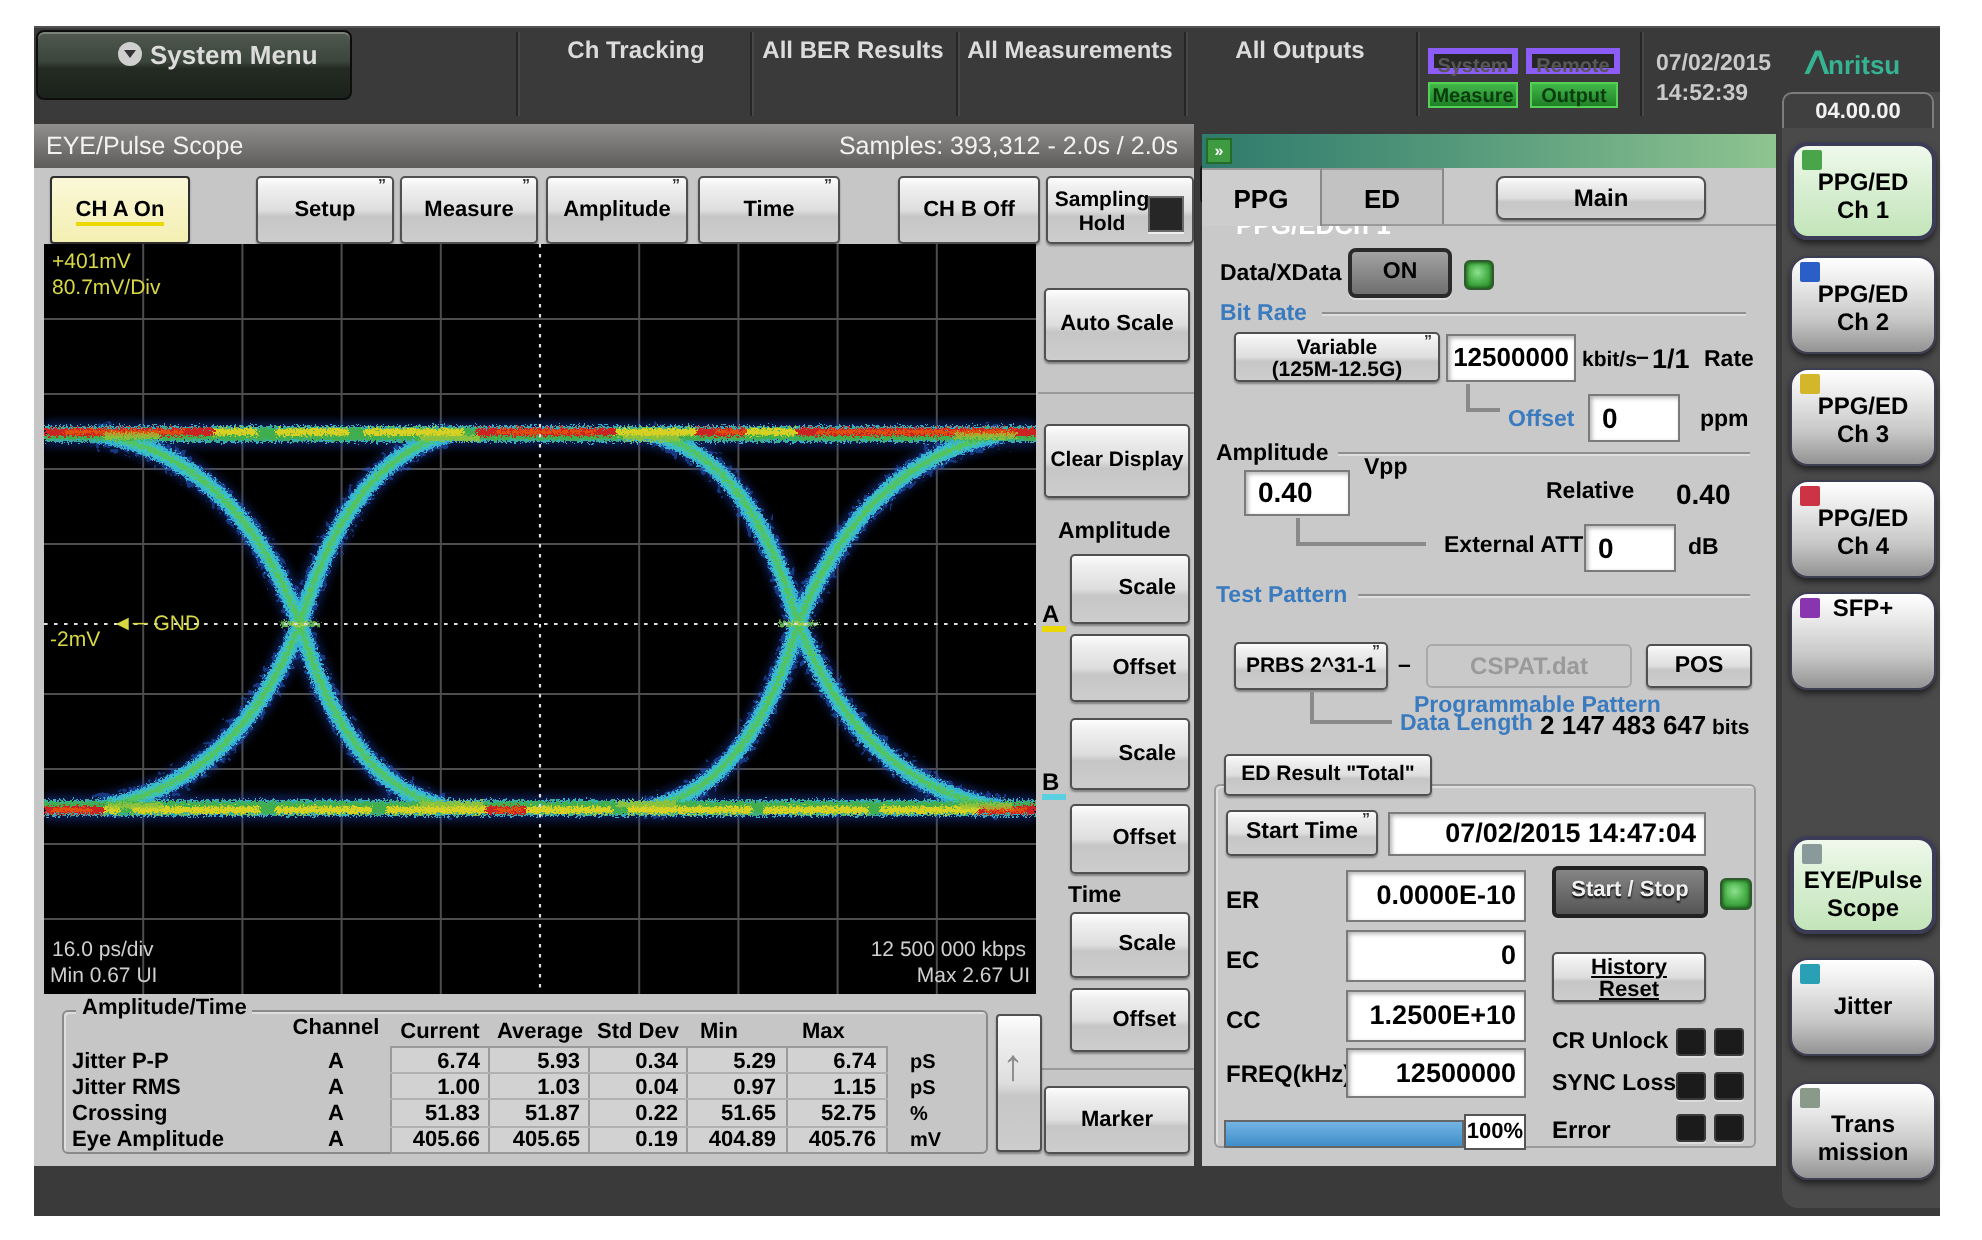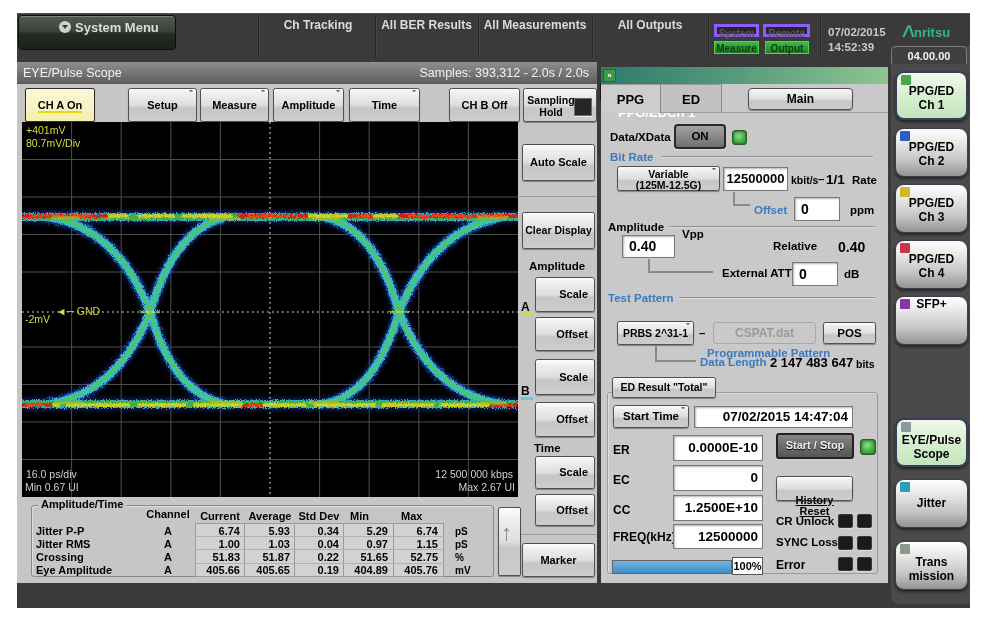--- a/index.html
+++ b/index.html
@@ -264,21 +264,21 @@
 <div class="ab" style="left:607px;top:392px;width:271px;height:182px;border:1px solid #9a9a9a;border-radius:3px;box-shadow:inset 1px 1px 0 #dedede;box-sizing:border-box;"></div>
 <div class="ab lbtn" style="left:612px;top:377px;width:104px;height:21px;font-size:10.5px;line-height:19px;">ED Result "Total"</div>
 <div class="ab lbtn" style="left:613px;top:405px;width:76px;height:23px;font-size:11.5px;line-height:21px;">Start Time<span class="qm">”</span></div>
 <div class="ab inp" style="left:694px;top:406px;width:159px;height:22px;font-size:13.5px;text-align:right;line-height:20px;padding-right:4px;">07/02/2015 14:47:04</div>
 <div class="ab klab" style="left:613px;top:443px;font-size:12px;">ER</div>
 <div class="ab inp" style="left:673px;top:435px;width:90px;height:26px;font-size:13.5px;text-align:right;line-height:24px;padding-right:4px;">0.0000E-10</div>
 <div class="ab" style="left:776px;top:433px;width:78px;height:26px;background:linear-gradient(180deg,#858585,#555555);border:2px solid #222;border-radius:3px;box-sizing:border-box;color:#f0f0f0;font-weight:bold;font-size:11px;text-align:center;line-height:21px;box-shadow:0 1px 0 #ccc;text-shadow:0 1px 1px #000;">Start / Stop</div>
 <div class="ab led" style="left:860px;top:439px;width:16px;height:16px;"></div>
 <div class="ab klab" style="left:613px;top:473px;font-size:12px;">EC</div>
 <div class="ab inp" style="left:673px;top:465px;width:90px;height:26px;font-size:13.5px;text-align:right;line-height:24px;padding-right:4px;">0</div>
-<div class="ab lbtn" style="left:776px;top:476px;width:77px;height:25px;font-size:11px;line-height:11px;padding-top:18px;text-decoration:underline;">History<br>Reset</div>
+<div class="ab lbtn" style="left:776px;top:476px;width:77px;height:25px;font-size:11px;line-height:11px;padding-top:2px;text-decoration:underline;">History<br>Reset</div>
 <div class="ab klab" style="left:613px;top:503px;font-size:12px;">CC</div>
 <div class="ab inp" style="left:673px;top:495px;width:90px;height:26px;font-size:13.5px;text-align:right;line-height:24px;padding-right:4px;">1.2500E+10</div>
 <div class="ab klab" style="left:776px;top:515px;font-size:11.5px;">CR Unlock</div>
 <div class="ab sq" style="left:838px;top:514px;"></div>
 <div class="ab sq" style="left:857px;top:514px;"></div>
 <div class="ab klab" style="left:613px;top:530px;font-size:12px;">FREQ(kHz)</div>
 <div class="ab inp" style="left:673px;top:524px;width:90px;height:25px;font-size:13.5px;text-align:right;line-height:23px;padding-right:4px;">12500000</div>
 <div class="ab klab" style="left:776px;top:536px;font-size:11.5px;">SYNC Loss</div>
 <div class="ab sq" style="left:838px;top:536px;"></div>
 <div class="ab sq" style="left:857px;top:536px;"></div>

